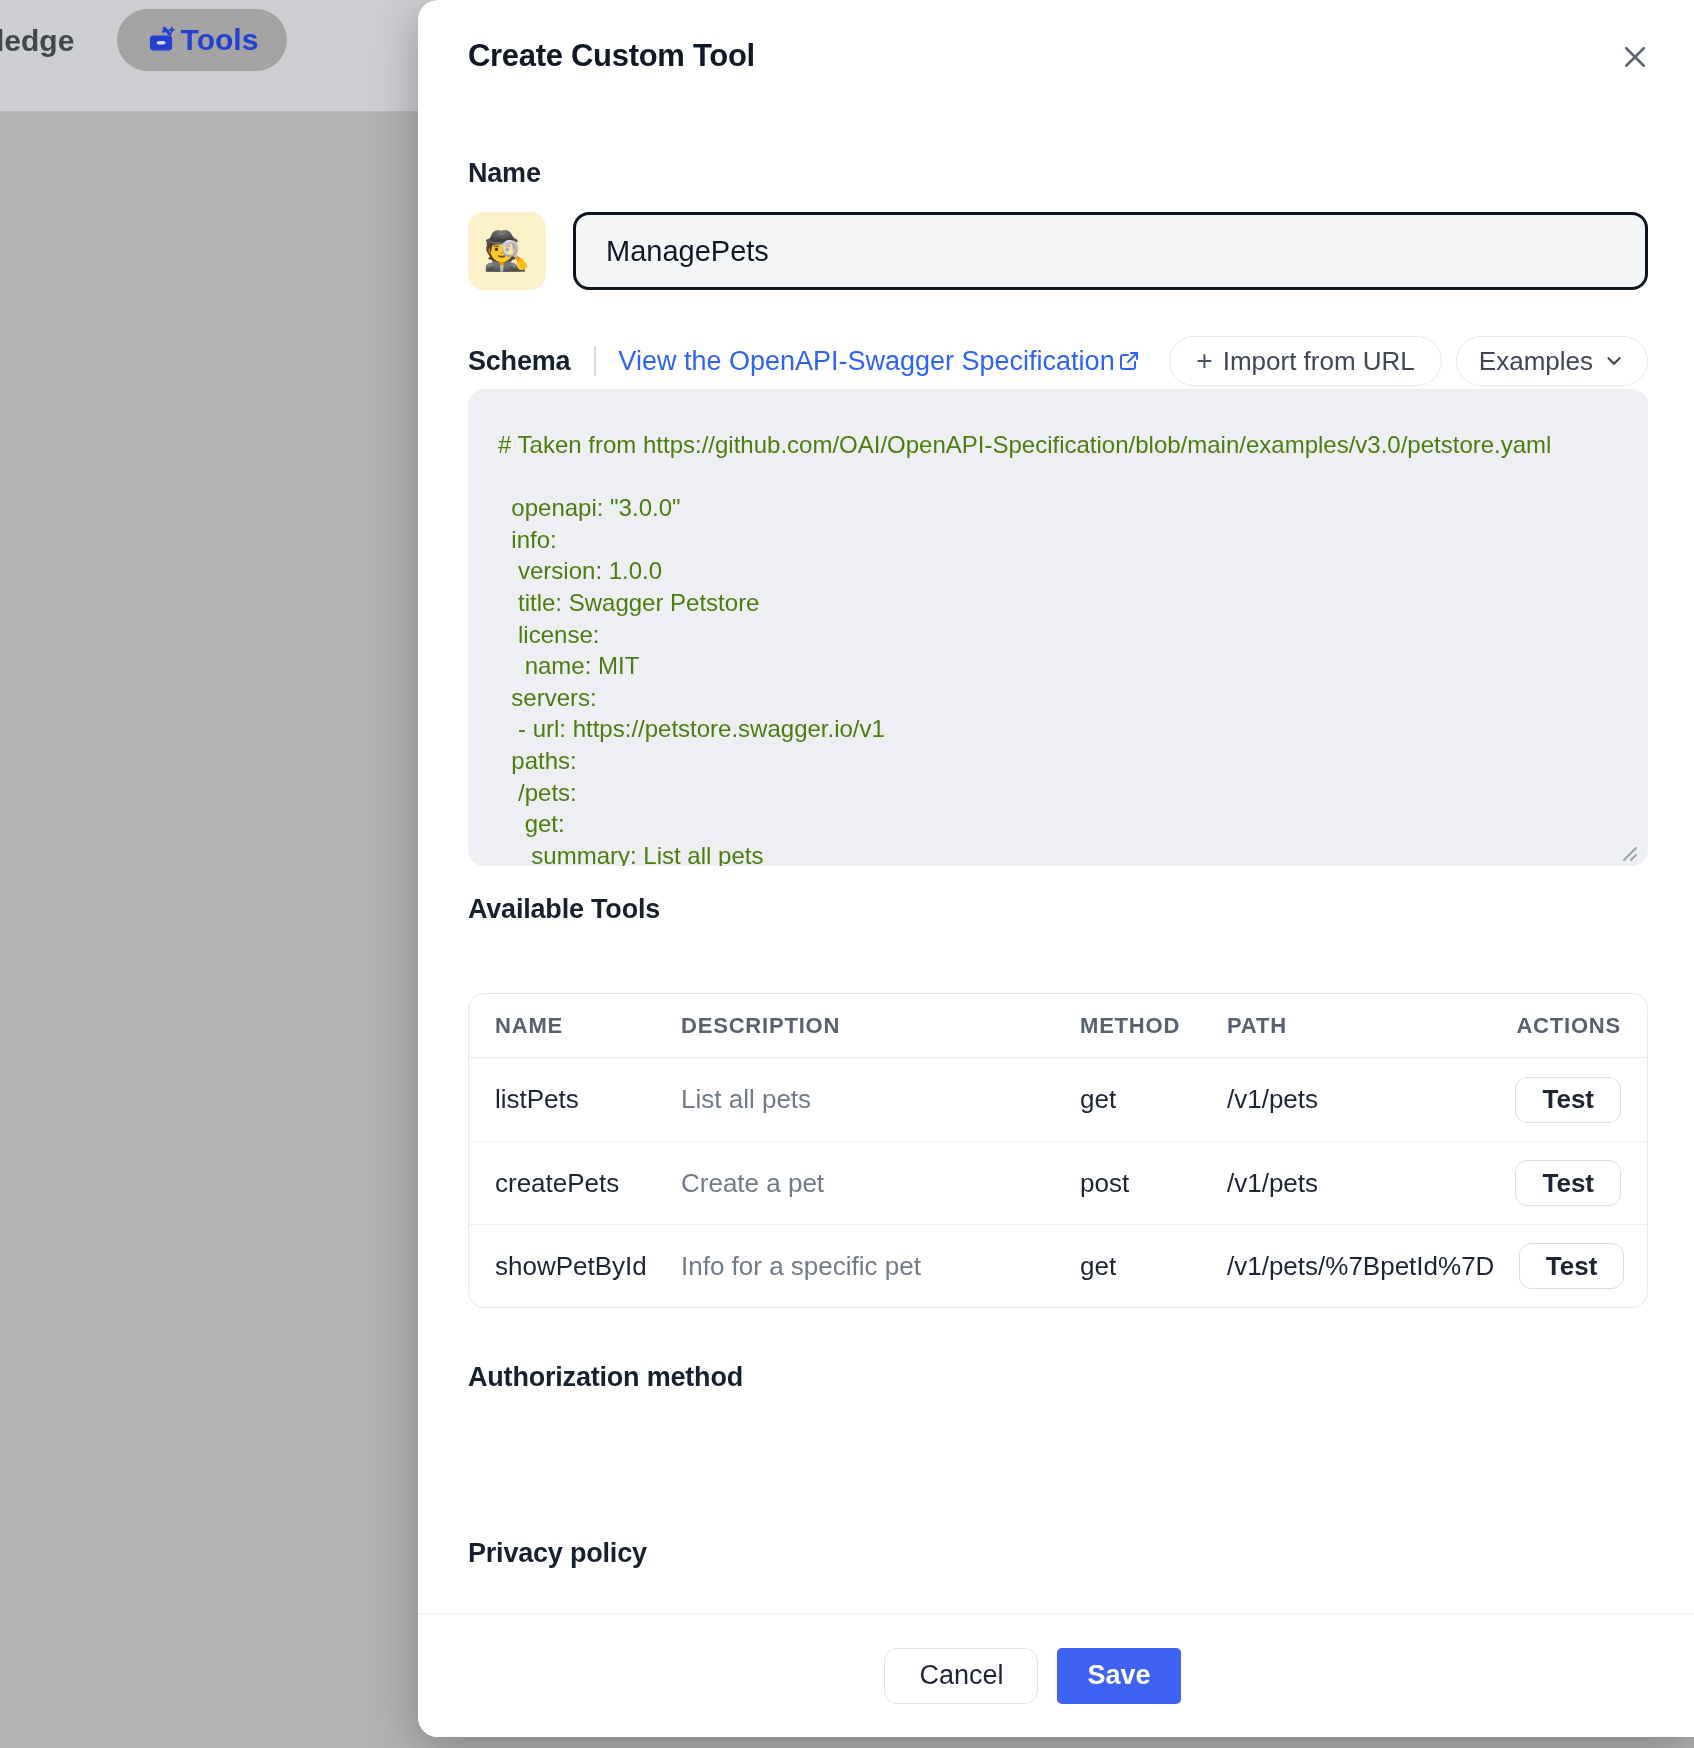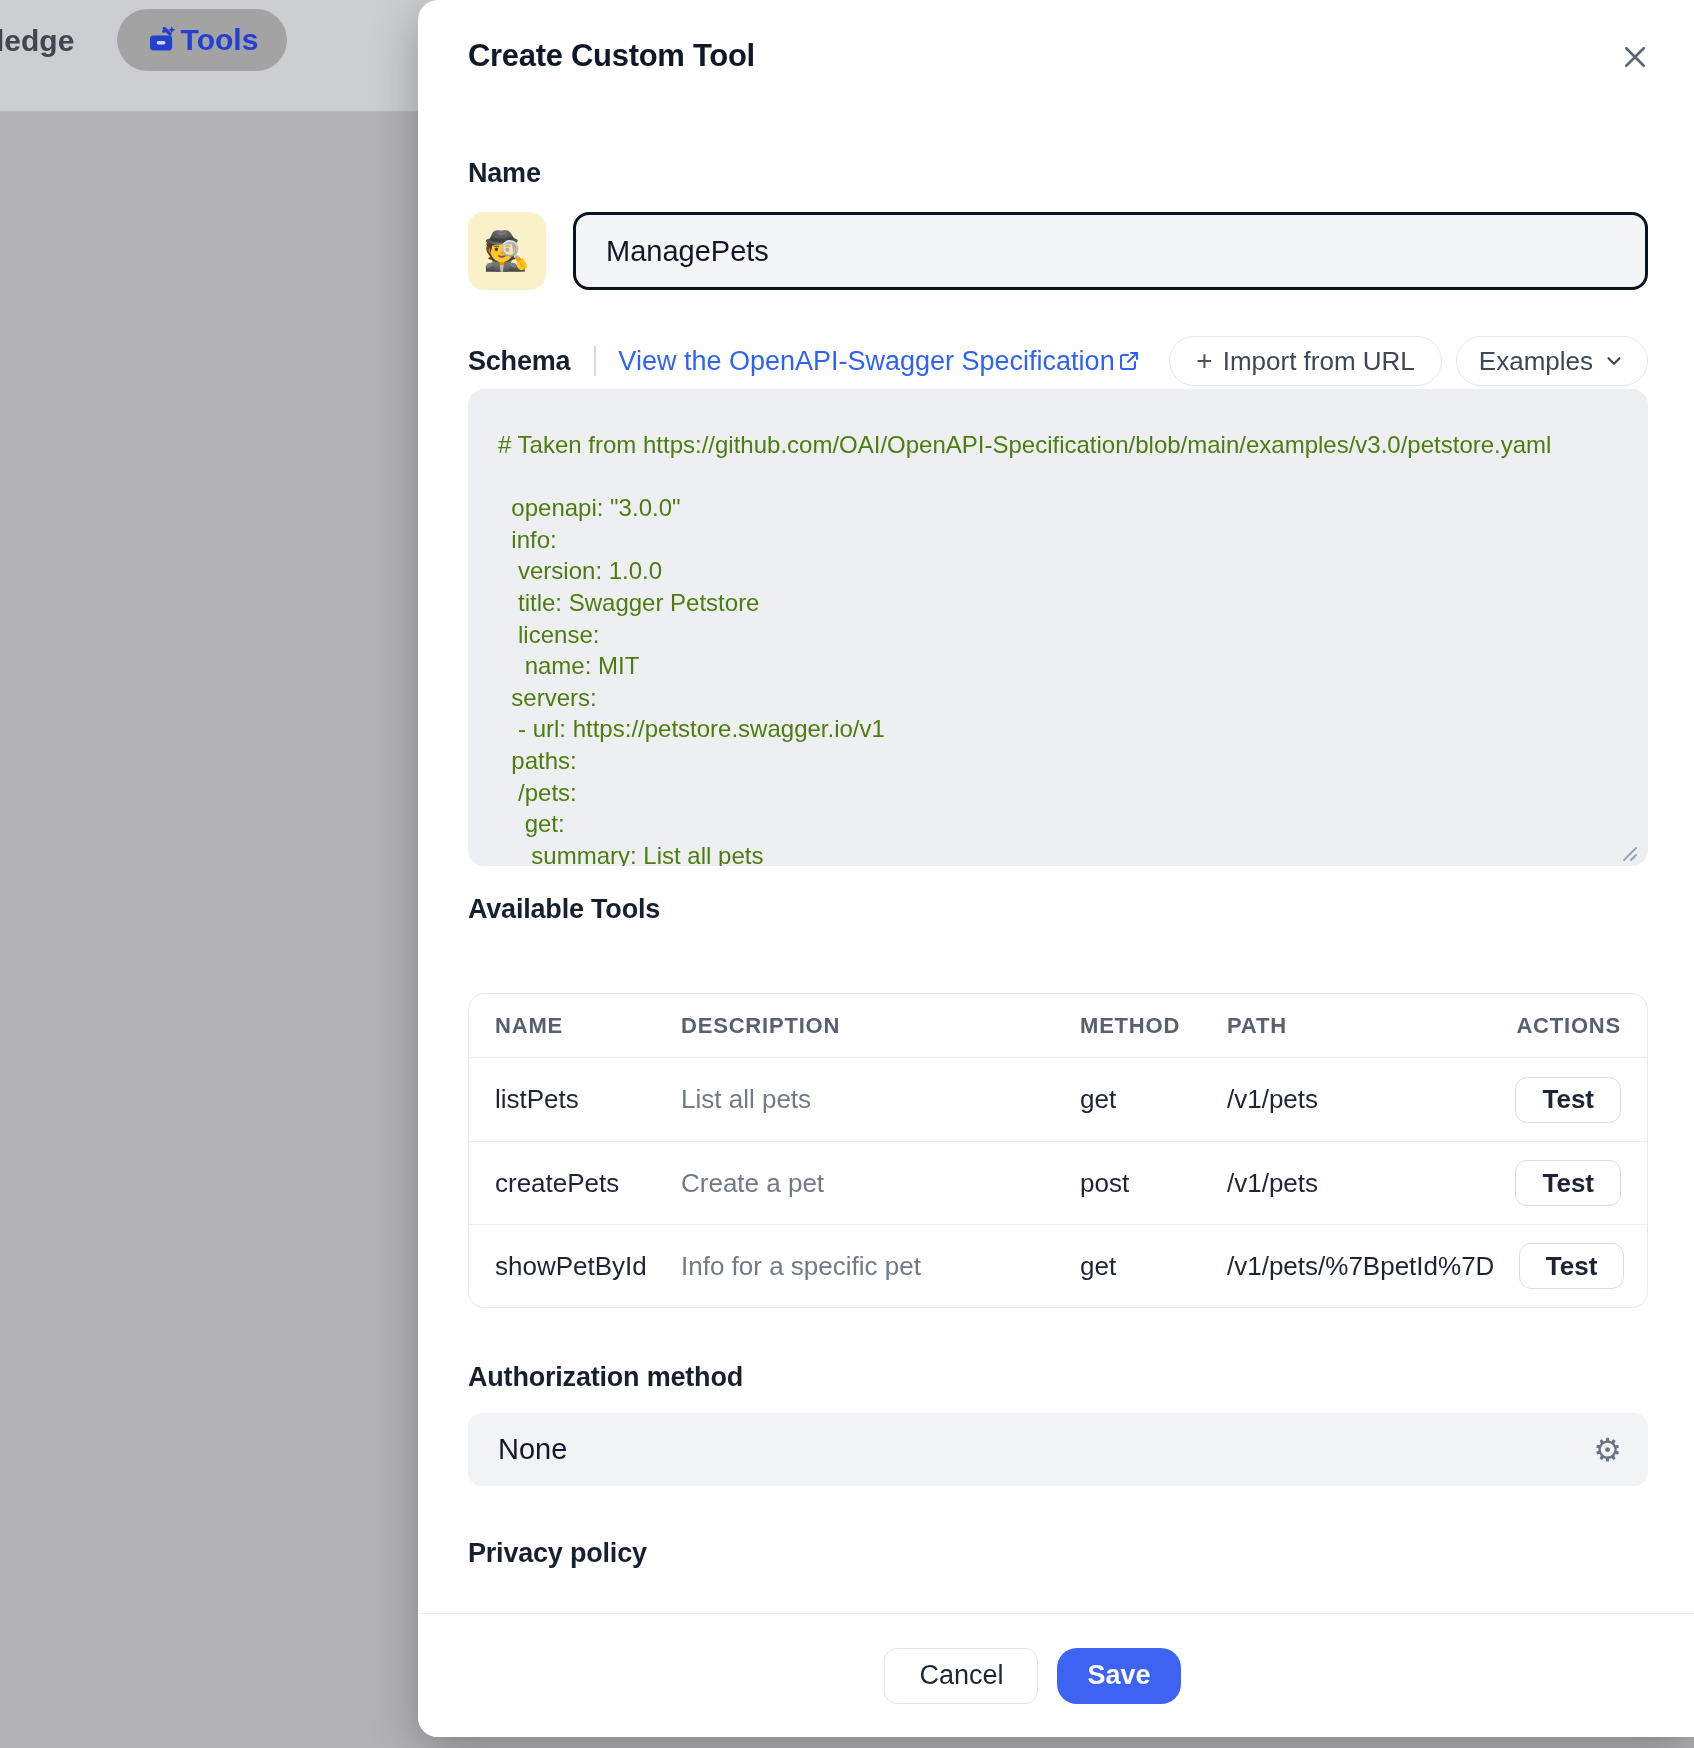--- a/index.html
+++ b/index.html
@@ -48,21 +48,21 @@
 
   .auth-heading { position:absolute; left:50px; top:1362px; }
   .none-field { position:absolute; left:50px; top:1413px; width:1180px; height:73px; background:#f2f3f5; border-radius:14px; display:flex; align-items:center; padding:0 26px 0 30px; cursor:pointer; }
   .none-value { font-size:29px; color:#101828; }
   .gear { margin-left:auto; font-size:32px; color:#6b7480; line-height:1; cursor:pointer; }
 
   .privacy-heading { position:absolute; left:50px; top:1538px; }
 
   .m-footer { position:absolute; left:0; top:1613px; width:100%; height:124px; background:#fff; border-top:1px solid #eef0f2; border-radius:0 0 0 20px; display:flex; align-items:center; justify-content:center; gap:19px; padding-right:47px; }
   .cancel-btn { height:56px; padding:0 34px; background:#fff; border:1.5px solid #e1e4e9; border-radius:13px; font-size:27px; font-weight:500; color:#1d2534; cursor:pointer; font-family:"Liberation Sans",sans-serif; }
-  .save-btn { height:56px; padding:0 30px; background:#3e63f2; border:none; border-radius:20px; font-size:27px; font-weight:600; color:#ffffff; cursor:pointer; font-family:"Liberation Sans",sans-serif; }
+  .save-btn { height:56px; padding:0 30px; background:#3e63f2; border:none; border-radius:5px; font-size:27px; font-weight:600; color:#ffffff; cursor:pointer; font-family:"Liberation Sans",sans-serif; }
 </style>
 </head>
 <body>
 
 <div class="topbar">
   <span class="knowledge-partial">ledge</span>
   <div class="tools-tab">
     <span style="display:flex;">
       <svg width="32" height="32" viewBox="0 0 24 24">
         <path d="M13.8 3.4 18 7.6" stroke="#2340d2" stroke-width="2.6" stroke-linecap="round" fill="none"></path>
@@ -178,24 +178,20 @@
       <span class="cell cell-desc">Info for a specific pet</span>
       <span class="cell">get</span>
       <span class="cell">/v1/pets/%7BpetId%7D</span>
       <span class="cell-actions">
           <button class="test-btn">Test</button>
         </span>
     </div>
   </div>
 
   <div class="section-label auth-heading">Authorization method</div>
-  <div class="none-field">
-    <span class="none-value">None</span>
-    <span class="gear">⚙</span>
-  </div>
 
   <div class="section-label privacy-heading">Privacy policy</div>
 
   <div class="m-footer">
     <button class="cancel-btn">Cancel</button>
     <button class="save-btn">Save</button>
   </div>
 
 </div>
 

